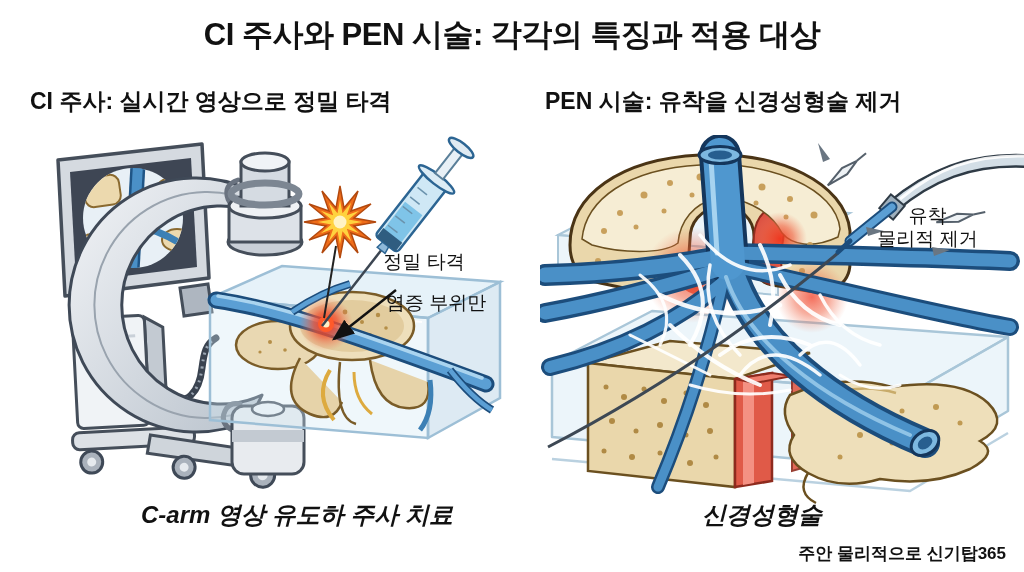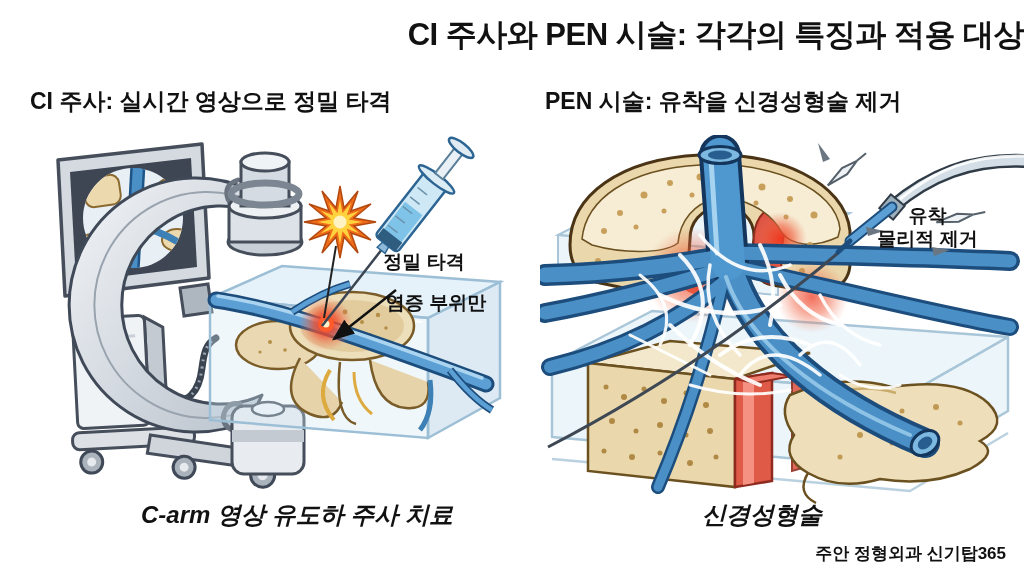--- a/index.html
+++ b/index.html
@@ -1,27 +1,27 @@
 <!DOCTYPE html>
 <html><head>
 <meta charset="utf-8">
 <style>
   html,body{margin:0;padding:0;background:#ffffff;}
   .stage{position:relative;width:1024px;height:572px;background:#ffffff;overflow:hidden;
          font-family:"Liberation Sans","DejaVu Sans",sans-serif;color:#111;}
-  .title{position:absolute;top:14px;left:0;width:1024px;text-align:right;
+  .title{position:absolute;top:14px;left:0;width:1024px;text-align:center;
          font-size:31px;font-weight:800;letter-spacing:-0.5px;}
   .subhead{position:absolute;top:86px;font-size:23px;font-weight:800;}
   .subhead.left{left:30px;width:480px;}
   .subhead.right{left:545px;width:440px;}
   .caption{position:absolute;top:499px;font-size:24px;font-weight:800;text-align:center;z-index:5;font-style:italic;}
   .caption.left{left:57px;width:480px;}
   .caption.right{left:542px;width:440px;}
   .watermark{position:absolute;top:542px;right:18px;font-size:17px;font-weight:700;}
-  .anno{position:absolute;font-size:19px;font-weight:700;text-align:center;line-height:23px;z-index:4;}
+  .anno{position:absolute;font-size:19px;font-weight:400;text-align:center;line-height:23px;z-index:4;}
   #anno-precision{left:354px;top:250px;width:140px;}
   #anno-inflam{left:356px;top:291px;width:160px;}
   #anno-adhesion{left:845px;top:204px;width:165px;}
   svg{position:absolute;}
   #left-illustration{left:30px;top:130px;}
   #right-illustration{left:540px;top:135px;}
 </style>
 </head>
 <body>
 
@@ -364,14 +364,14 @@
   <div class="anno" id="anno-inflam">
     <div>염증 부위만</div>
   </div>
   <div class="anno" id="anno-adhesion">
     <div>유착</div>
     <div>물리적 제거</div>
   </div>
 
   <div class="caption left">C-arm 영상 유도하 주사 치료</div>
   <div class="caption right">신경성형술</div>
-  <div class="watermark">주안 정형외과 신기탑365</div>
+  <div class="watermark">주안 물리적으로 신기탑365</div>
 </div>
 
 </body></html>

